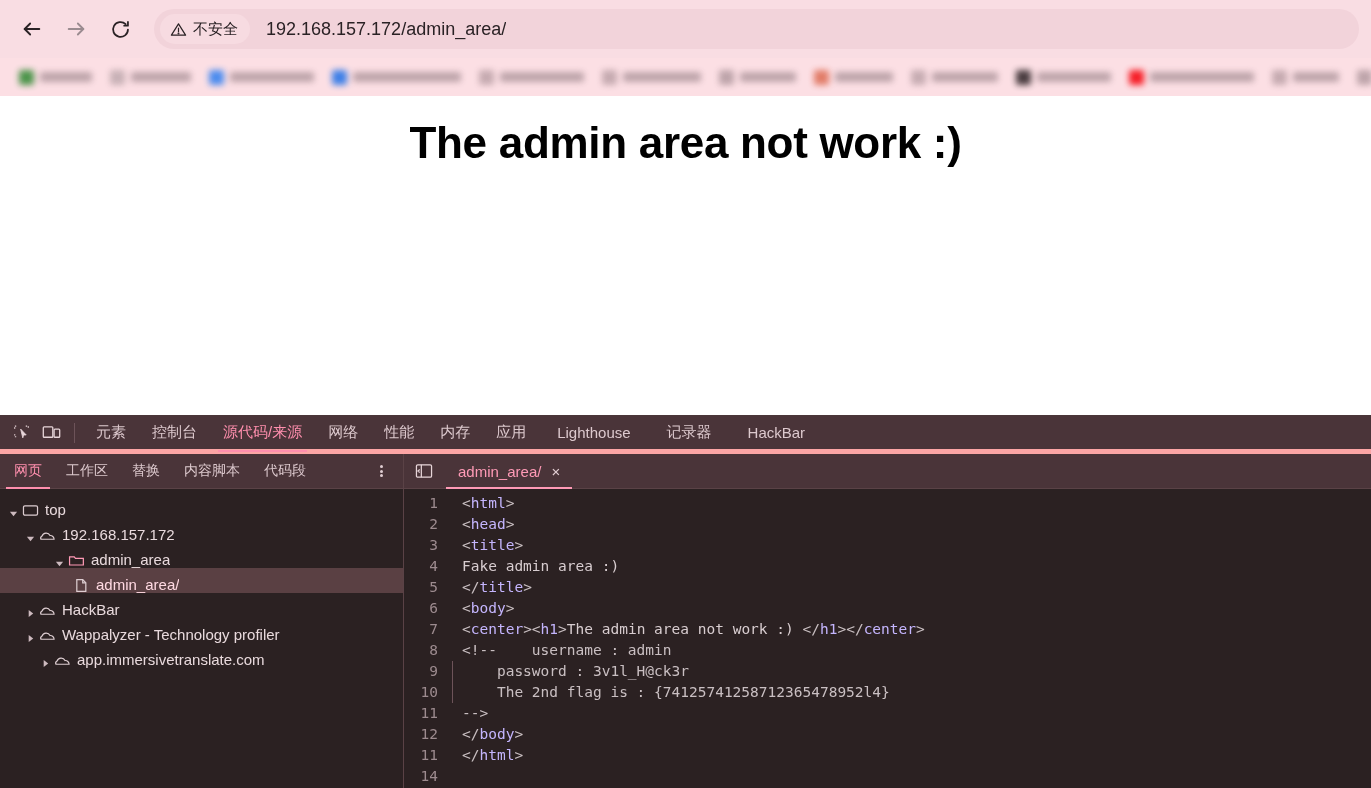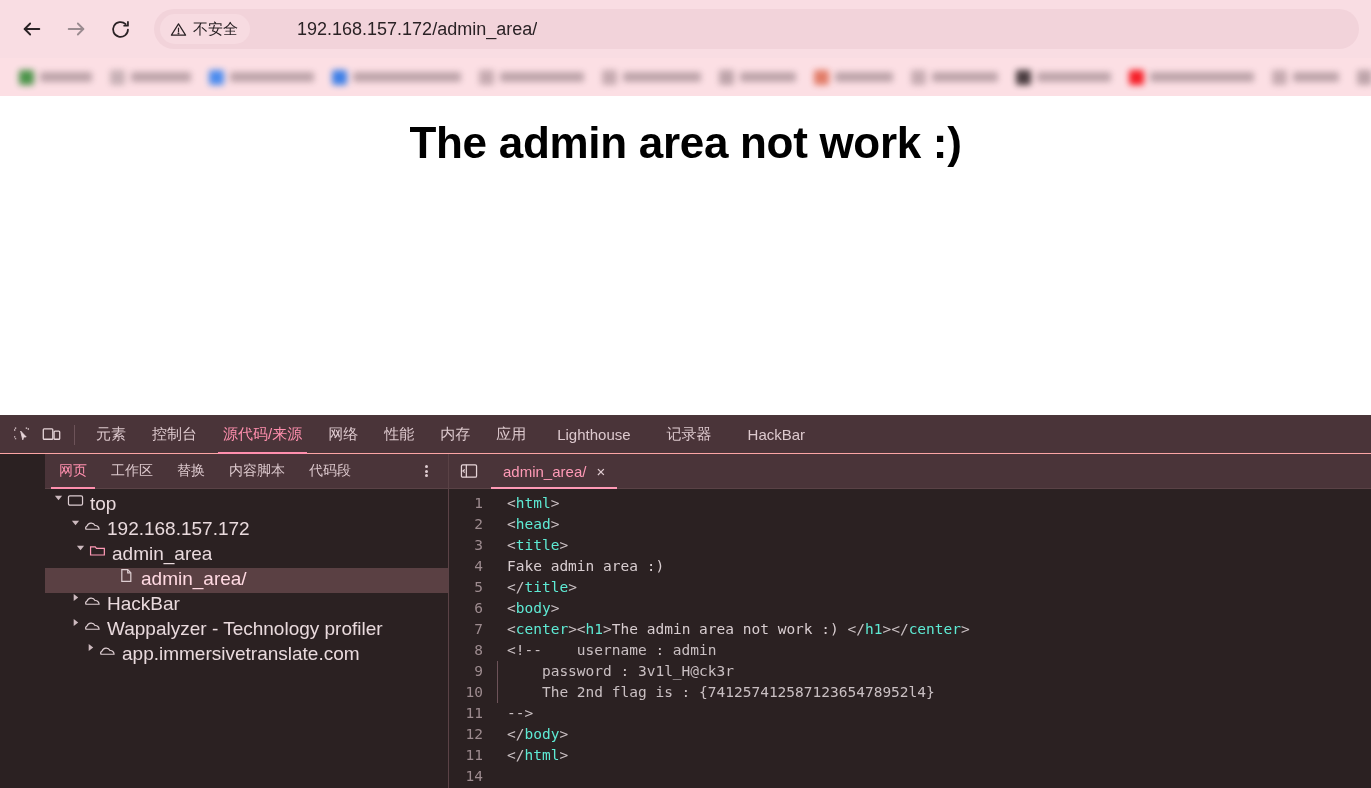--- a/index.html
+++ b/index.html
@@ -17,29 +17,29 @@
     padding:0 12px;box-sizing:border-box;gap:4px;
   }
   .nav-btn{
     width:40px;height:40px;border-radius:50%;display:flex;align-items:center;justify-content:center;
     color:#2a2225;background:transparent;border:none;cursor:pointer;flex:0 0 auto;
   }
   .nav-btn.disabled{color:#9b8b90;}
   .nav-btn svg{display:block;}
   .omnibox{
     flex:1 1 auto;height:40px;margin-left:10px;background:#f2d3da;border-radius:20px;
-    display:flex;align-items:center;padding:0 6px 0 6px;box-sizing:border-box;gap:42px;
+    display:flex;align-items:center;padding:0 6px 0 6px;box-sizing:border-box;
   }
   .sec-chip{
     display:flex;align-items:center;gap:6px;height:30px;padding:0 12px 0 10px;border-radius:15px;
     background:#f7dbe1;color:#2a2225;font-size:15px;white-space:nowrap;
   }
   .sec-chip .warn{display:flex;align-items:center;}
   .omnibox-url{
-    margin-left:5px;font-size:18px;color:#2a2225;white-space:nowrap;overflow:hidden;
+    margin-left:16px;font-size:18px;color:#2a2225;white-space:nowrap;overflow:hidden;
     text-overflow:ellipsis;font-family:"Liberation Sans", sans-serif;
   }
 
   
   .bookmarks{
     height:38px;flex:0 0 38px;background:#fcdfe4;display:flex;align-items:center;
     padding:0 10px;box-sizing:border-box;gap:0px;overflow:hidden;position:relative;
   }
   .bm{
     display:flex;align-items:center;gap:6px;padding:0 9px;height:26px;flex:0 0 auto;
@@ -57,38 +57,38 @@
     font-family:"Liberation Sans", sans-serif;font-weight:bold;font-size:44px;letter-spacing:-.3px;
   }
 
   
   .devtools{
     flex:0 0 372px;height:372px;background:#2b2122;display:flex;flex-direction:column;
     border-top:1px solid #4a3639;
   }
   .dt-tabbar{
     height:38px;flex:0 0 38px;background:#4a3439;display:flex;align-items:center;
-    padding:0 6px;box-sizing:border-box;gap:0;border-bottom:1px solid #fca5a5;
+    padding:0 6px;box-sizing:border-box;gap:0;border-bottom:5px solid #fca5a5;
   }
   .dt-icon-btn{
     width:30px;height:30px;display:flex;align-items:center;justify-content:center;
     color:#e7d5d9;cursor:pointer;flex:0 0 auto;border-radius:3px;
   }
   .dt-sep{width:1px;height:20px;background:#6d5359;margin:0 8px;flex:0 0 auto;}
   .dt-tab{
     height:38px;display:flex;align-items:center;padding:0 13px;color:#ddc9ce;font-size:15px;
     cursor:pointer;white-space:nowrap;position:relative;flex:0 0 auto;
   }
   .dt-tab.wide{padding:16px 18px;}
   .dt-tab.active{color:#ff8fae;}
   .dt-tab.active::after{
     content:"";position:absolute;left:8px;right:8px;bottom:0;height:2px;background:#ff8fae;
   }
 
-  .dt-body{flex:1 1 auto;display:flex;min-height:0;margin-left:45px;}
+  .dt-body{flex:1 1 auto;display:flex;min-height:0;}
 
   
   .dt-left{
     width:403px;flex:0 0 403px;display:flex;flex-direction:column;min-height:0;
     border-right:1px solid #5a4246;background:#2b2122;
   }
   .dt-subtabbar{
     height:35px;flex:0 0 35px;background:#4a3439;display:flex;align-items:center;
     padding:0 2px;box-sizing:border-box;border-bottom:1px solid #5a4246;
   }
@@ -101,21 +101,21 @@
     content:"";position:absolute;left:4px;right:4px;bottom:0;height:2px;background:#ff8fae;
   }
   .dt-more{
     margin-left:auto;width:28px;height:28px;display:flex;align-items:center;justify-content:center;
     color:#e0cdd2;cursor:pointer;margin-right:6px;
   }
   .dot{width:3px;height:3px;border-radius:50%;background:#e0cdd2;margin:1.5px 0;}
 
   .tree{flex:1 1 auto;overflow:auto;padding-top:4px;}
   .tree-row{
-    height:25px;display:flex;align-items:flex-start;color:#e9dadd;font-size:19px;
+    height:25px;display:flex;align-items:flex-end;color:#e9dadd;font-size:15px;
     white-space:nowrap;cursor:pointer;padding-right:8px;
   }
   .tree-row.selected{background:#5a4043;}
   .tree-row .arrow{
     width:14px;flex:0 0 14px;display:flex;align-items:center;justify-content:center;color:#cdbabf;
   }
   .tree-row .arrow svg{display:block;}
   .tree-row .tico{width:20px;flex:0 0 20px;display:flex;align-items:center;justify-content:center;margin-right:5px;}
   .tree-row .lbl{overflow:hidden;text-overflow:ellipsis;}
   .tree-row.selected .lbl{color:#ffd9e2;}
@@ -140,21 +140,21 @@
   .code{
     flex:1 1 auto;overflow:auto;background:#2b2122;padding-top:4px;
     font-family:"DejaVu Sans Mono","Liberation Mono",monospace;font-size:14.5px;line-height:21px;
   }
   .cline{display:flex;align-items:flex-start;min-height:21px;white-space:pre;}
   .ln{
     width:46px;flex:0 0 46px;text-align:right;padding-right:12px;box-sizing:border-box;
     color:#9d8b8f;user-select:none;
   }
   .ctext{color:#d8cdd0;padding-left:12px;position:relative;}
-  .tag{color:#5eead4;}
+  .tag{color:#c4b5fd;}
   .punc{color:#c9bfc2;}
   .cmt{color:#c9bfc2;}
   .fold{
     position:absolute;left:2px;top:0;bottom:0;width:1px;background:#6d5359;
   }
 </style>
 </head>
 <body>
 
 <div class="browser">
@@ -323,21 +323,21 @@
                   <path fill="#cdbabf" d="M1 3 h8 l-4 5 Z"></path>
                 </svg>
               </span>
               <span class="tico">
                 <svg width="17" height="15" viewBox="0 0 18 16" fill="none" stroke-width="1.3" stroke="#ddcdd1">
                   <path d="M2 12 h14 a4 4 0 0 0 -4.3 -4 A4.6 4.6 0 0 0 3.2 8.6 A2.6 2.6 0 0 0 2 12 Z"></path>
                 </svg>
               </span>
               <span class="lbl">192.168.157.172</span>
             </div>
-            <div class="tree-row" style="padding-left: 28px;">
+            <div class="tree-row" style="padding-left: 52px;">
               <span class="arrow">
                 <svg width="9" height="9" viewBox="0 0 10 10">
                   <path fill="#cdbabf" d="M1 3 h8 l-4 5 Z"></path>
                 </svg>
               </span>
               <span class="tico">
                 <svg width="17" height="15" viewBox="0 0 18 16" fill="none" stroke-width="1.3" stroke="#ff9ab6">
                   <path d="M1.6 12.8 V4.2 h5 l1.3 1.6 h8.4 v7 Z"></path>
                 </svg>
               </span>

